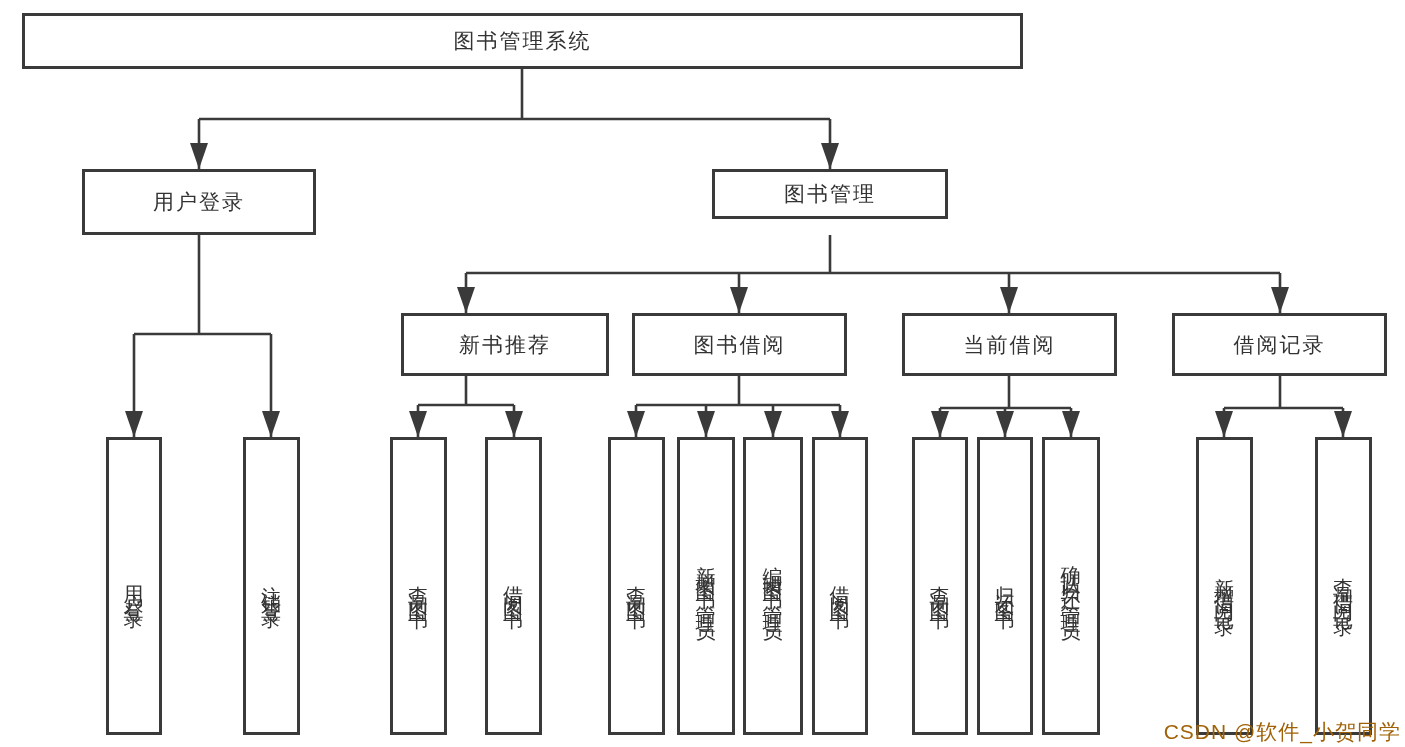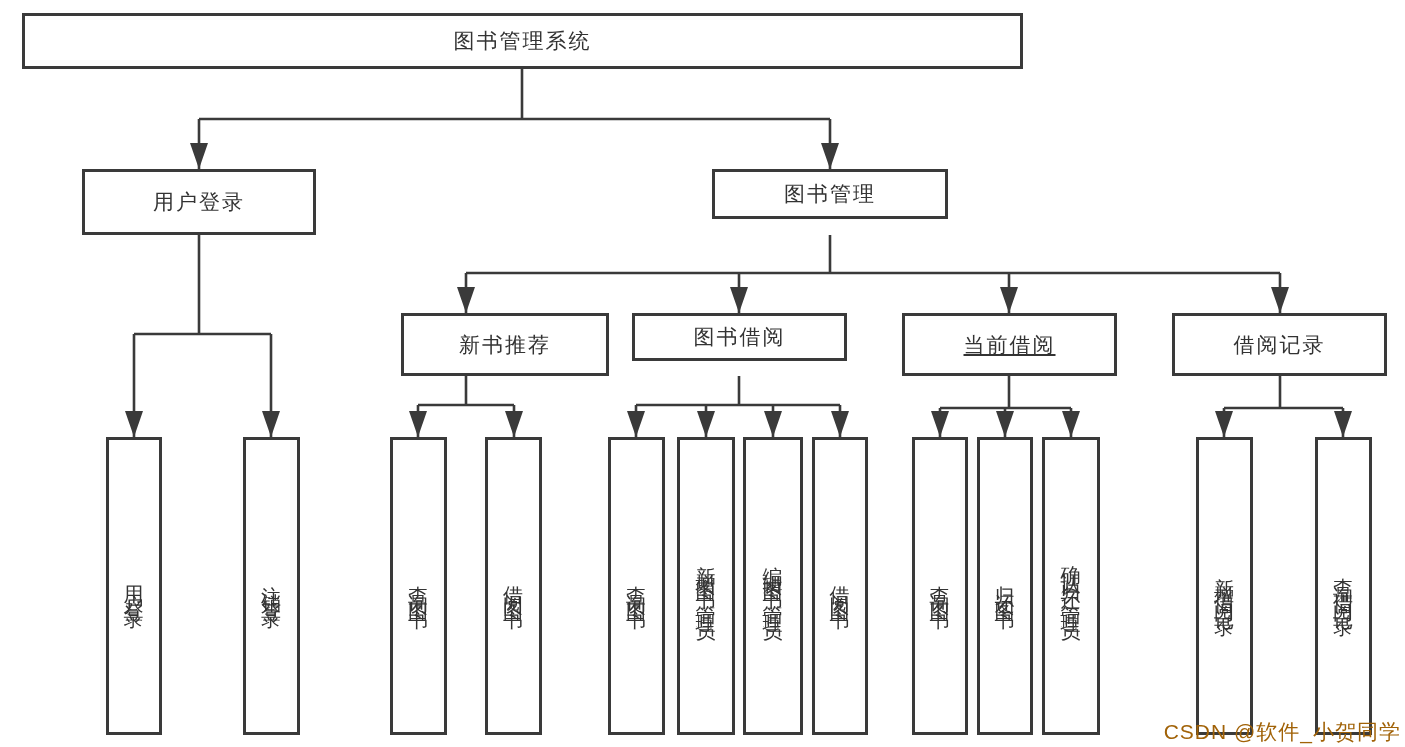--- a/index.html
+++ b/index.html
@@ -104,24 +104,24 @@
   <div class="box" style="left:82px;top:169px;width:234px;height:66px;">
     <span class="hlabel">用户登录</span>
   </div>
   <div class="box" style="left:712px;top:169px;width:236px;height:50px;">
     <span class="hlabel">图书管理</span>
   </div>
 
   <div class="box" style="left:362px;top:313px;width:208px;height:63px;margin-left:39px;">
     <span class="hlabel">新书推荐</span>
   </div>
-  <div class="box" style="left:632px;top:313px;width:215px;height:48px;">
+  <div class="box" style="left:632px;top:313px;width:215px;height:63px;">
     <span class="hlabel">图书借阅</span>
   </div>
-  <div class="box" style="left:902px;top:313px;width:215px;height:63px;text-decoration:underline;">
+  <div class="box" style="left:902px;top:313px;width:215px;height:63px;">
     <span class="hlabel">当前借阅</span>
   </div>
   <div class="box" style="left:1172px;top:313px;width:215px;height:63px;">
     <span class="hlabel">借阅记录</span>
   </div>
 
   <div class="box vbox" style="left:106px;top:437px;width:56px;height:298px;">
     <span class="vlabel">用户登录</span>
   </div>
   <div class="box vbox" style="left:243px;top:437px;width:57px;height:298px;">

